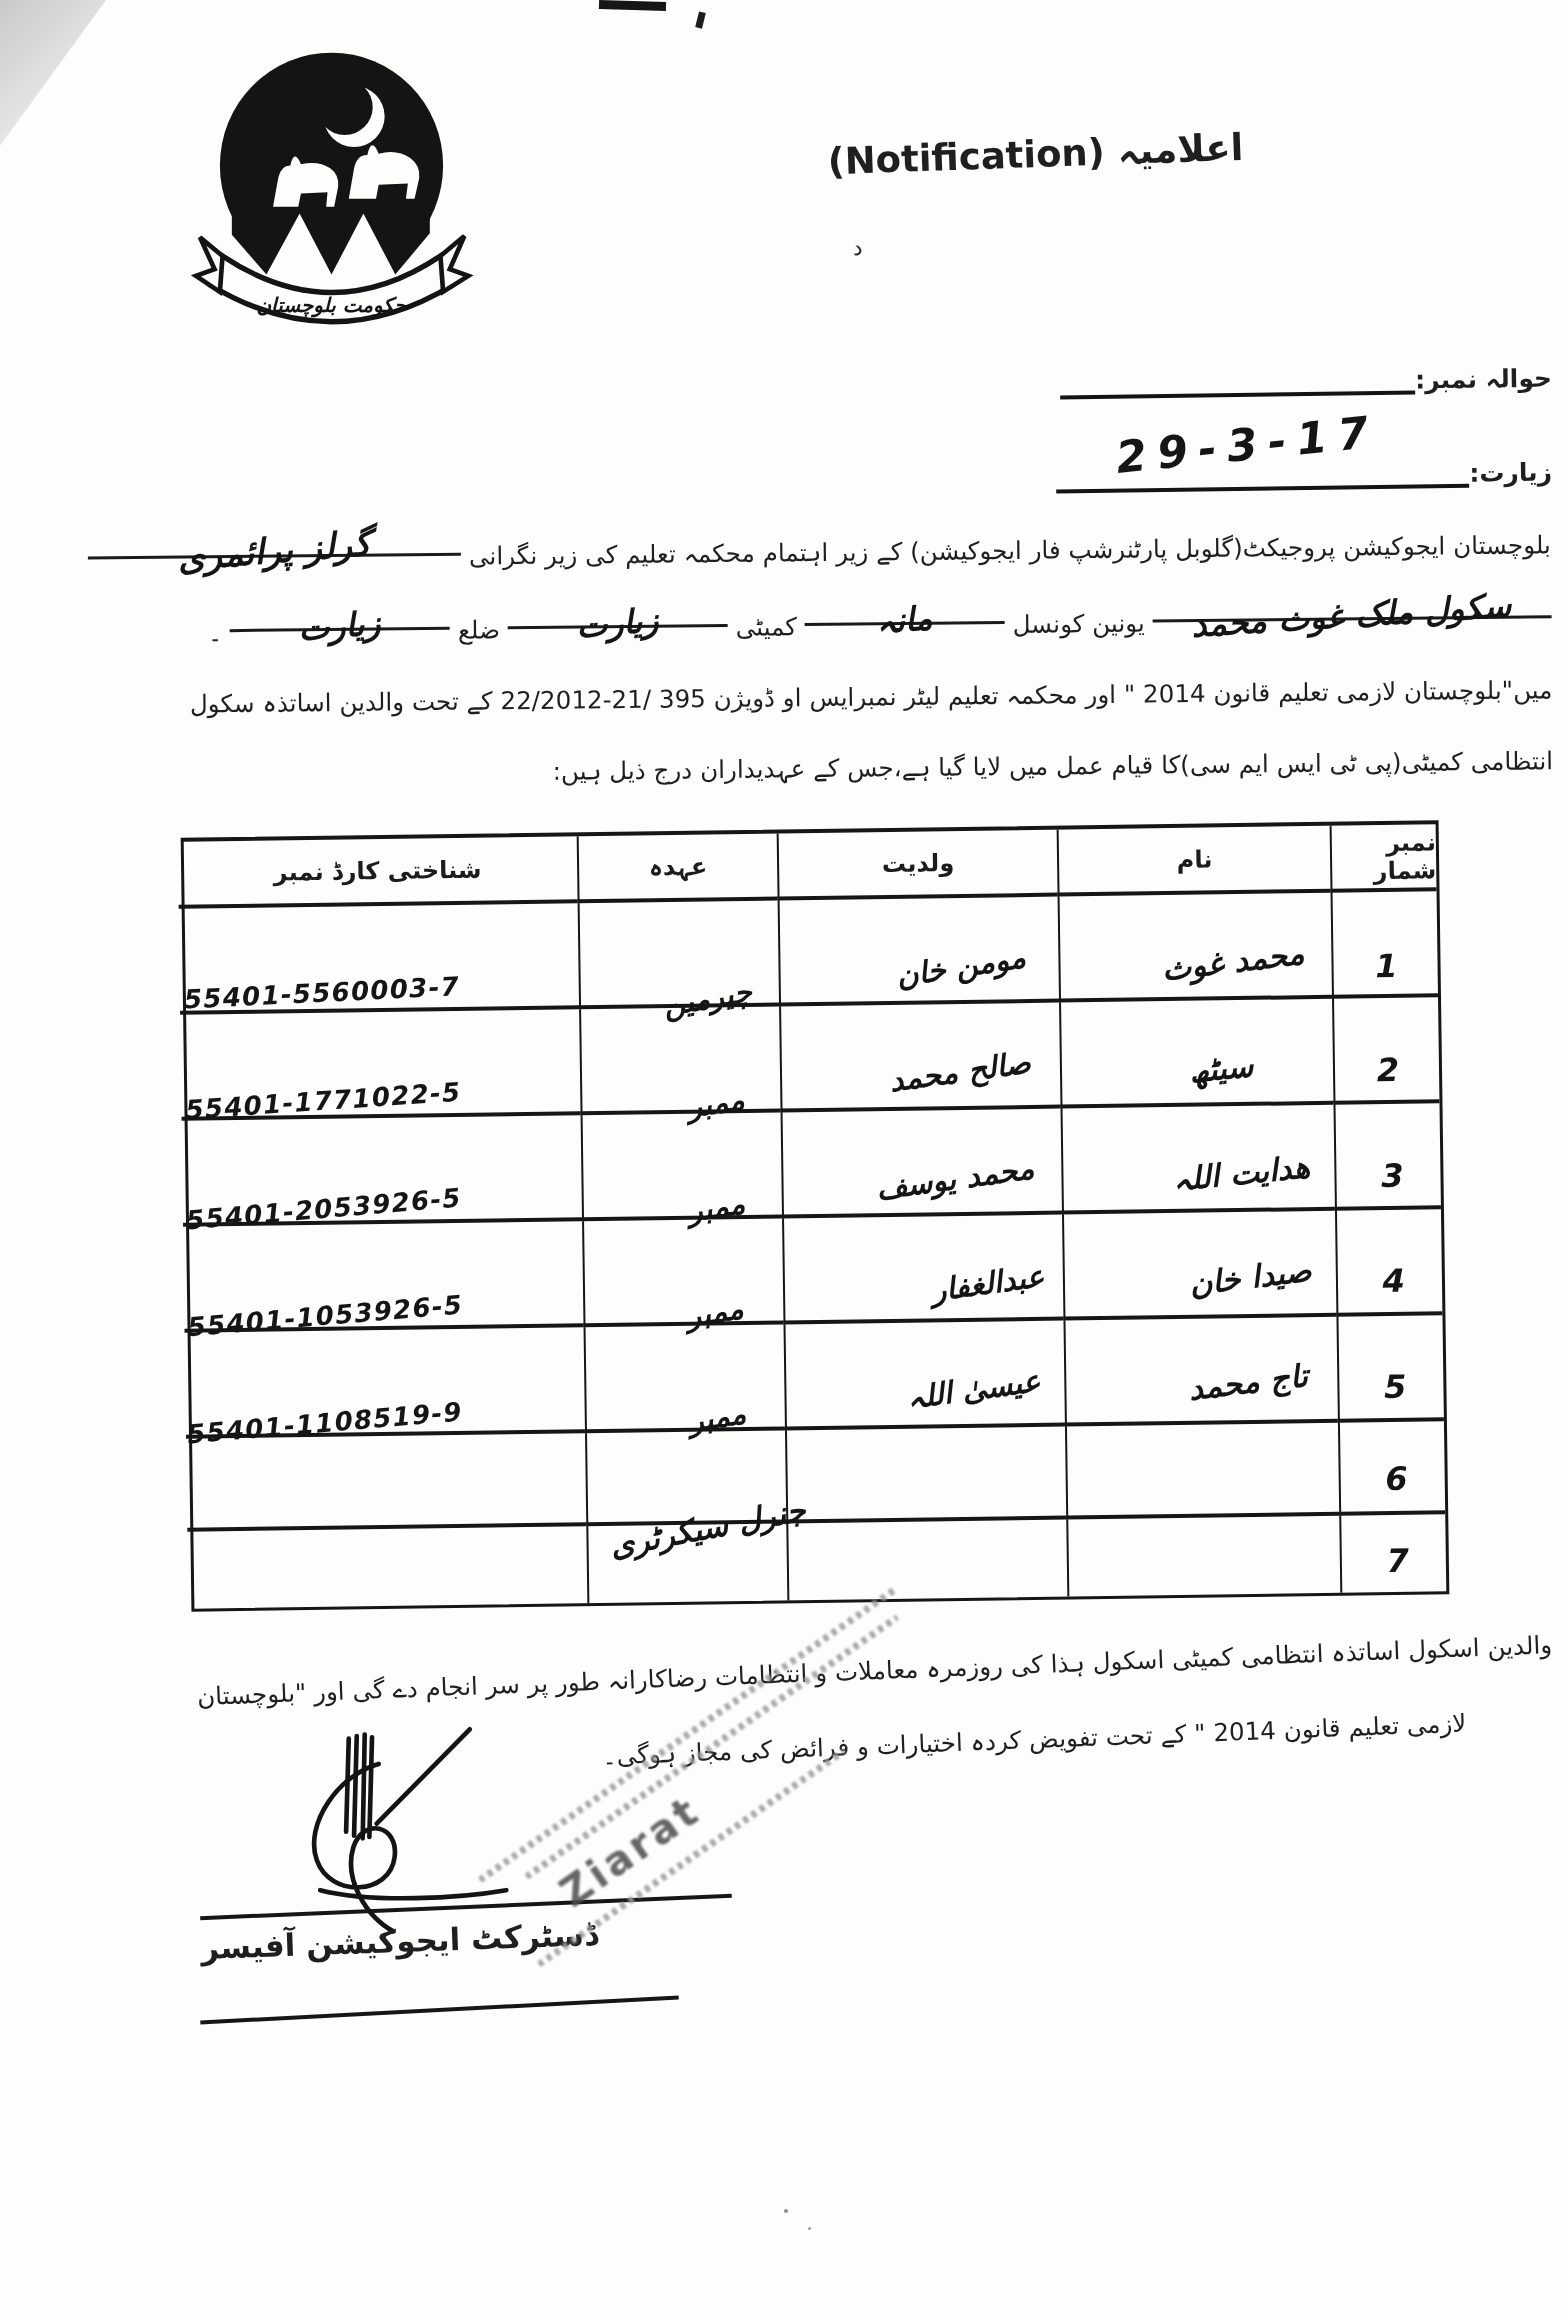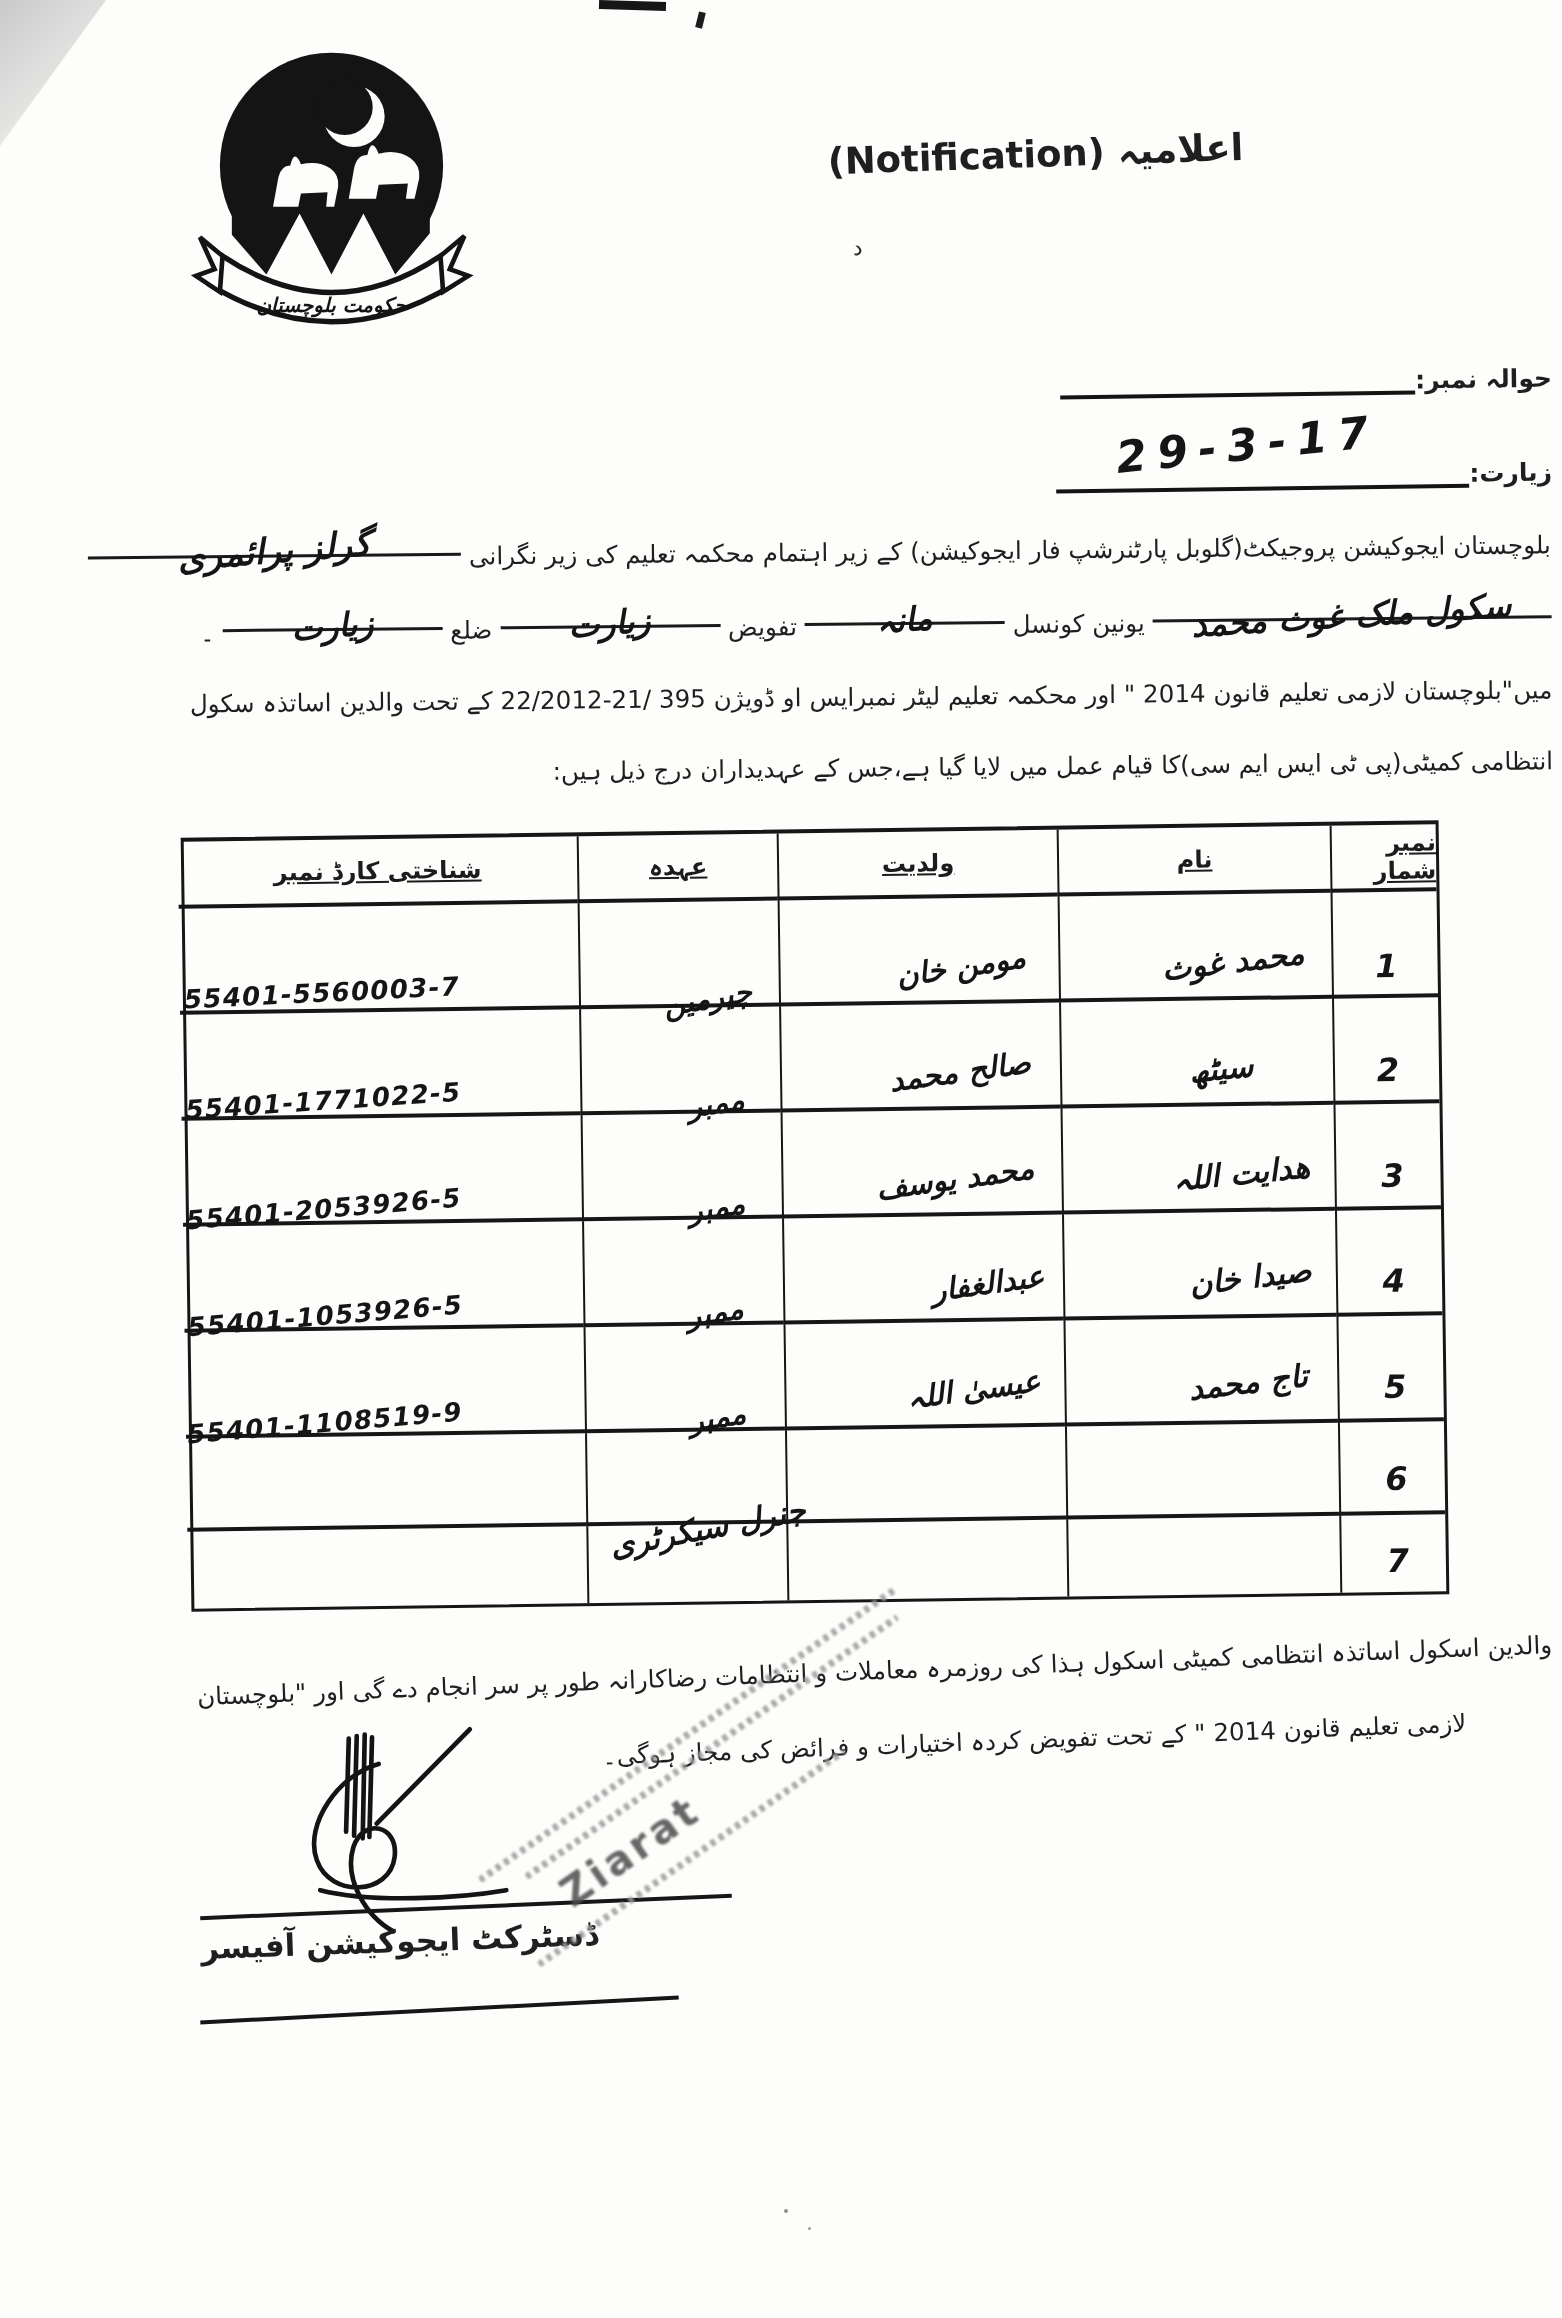--- a/index.html
+++ b/index.html
@@ -111,35 +111,35 @@
       </span>
     </div>
     <div class="pline">
       <span class="fill" style="width:399px;">
         <span class="hand" style="font-size:33px;transform:rotate(-3deg) translateY(-6.7px);">سکول ملک غوث محمد</span>
       </span>
       <span>یونین کونسل</span>
       <span class="fill" style="width:200px;">
         <span class="hand" style="font-size:33px;transform:rotate(-4deg) translateY(-6.7px);">مانہ</span>
       </span>
-      <span>تفویض</span>
+      <span>کمیٹی</span>
       <span class="fill" style="width:220px;">
         <span class="hand" style="font-size:33px;transform:rotate(-4deg) translateY(-6.7px);">زیارت</span>
       </span>
       <span>ضلع</span>
       <span class="fill" style="width:220px;">
         <span class="hand" style="font-size:33px;transform:rotate(-4deg) translateY(-6.7px);">زیارت</span>
       </span>
       <span>۔</span>
     </div>
     <div class="pline">میں"بلوچستان لازمی تعلیم قانون 2014 " اور محکمہ تعلیم لیٹر نمبرایس او ڈویژن 395 /21-22/2012 کے تحت والدین اساتذہ سکول</div>
     <div class="pline">انتظامی کمیٹی(پی ٹی ایس ایم سی)کا قیام عمل میں لایا گیا ہے،جس کے عہدیداران درج ذیل ہیں:</div>
   </div>
 
-  <div class="abs" style="left:186px;top:829px;width:1258px;text-decoration:underline;">
+  <div class="abs" style="left:186px;top:829px;width:1258px;">
     <div id="ptsmc-table">
 
       <div class="cell hcell">نمبر شمار</div>
       <div class="cell hcell">نام</div>
       <div class="cell hcell">ولدیت</div>
       <div class="cell hcell">عہدہ</div>
       <div class="cell hcell">شناختی کارڈ نمبر</div>
 
       <div class="cell">
         <span class="cellhand hand" style="font-size:32px;bottom:9.3px;right:40px;">1</span>

